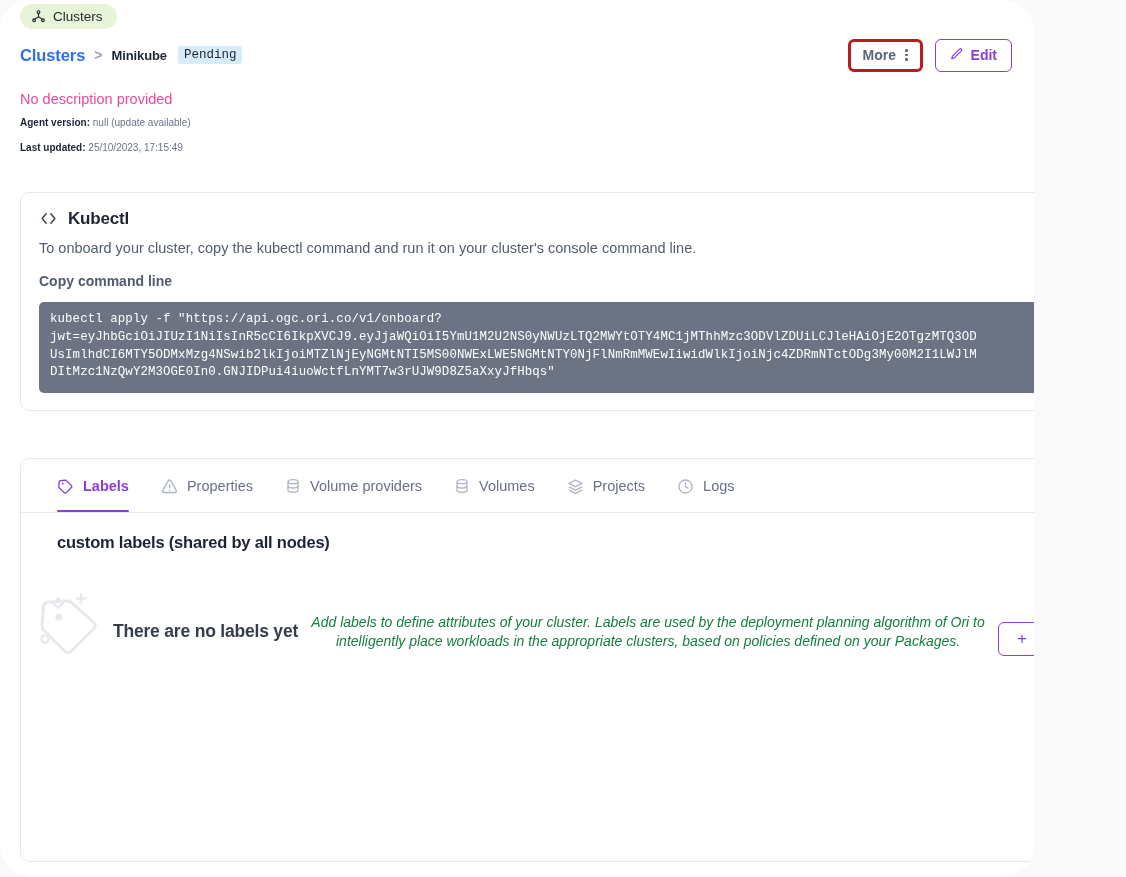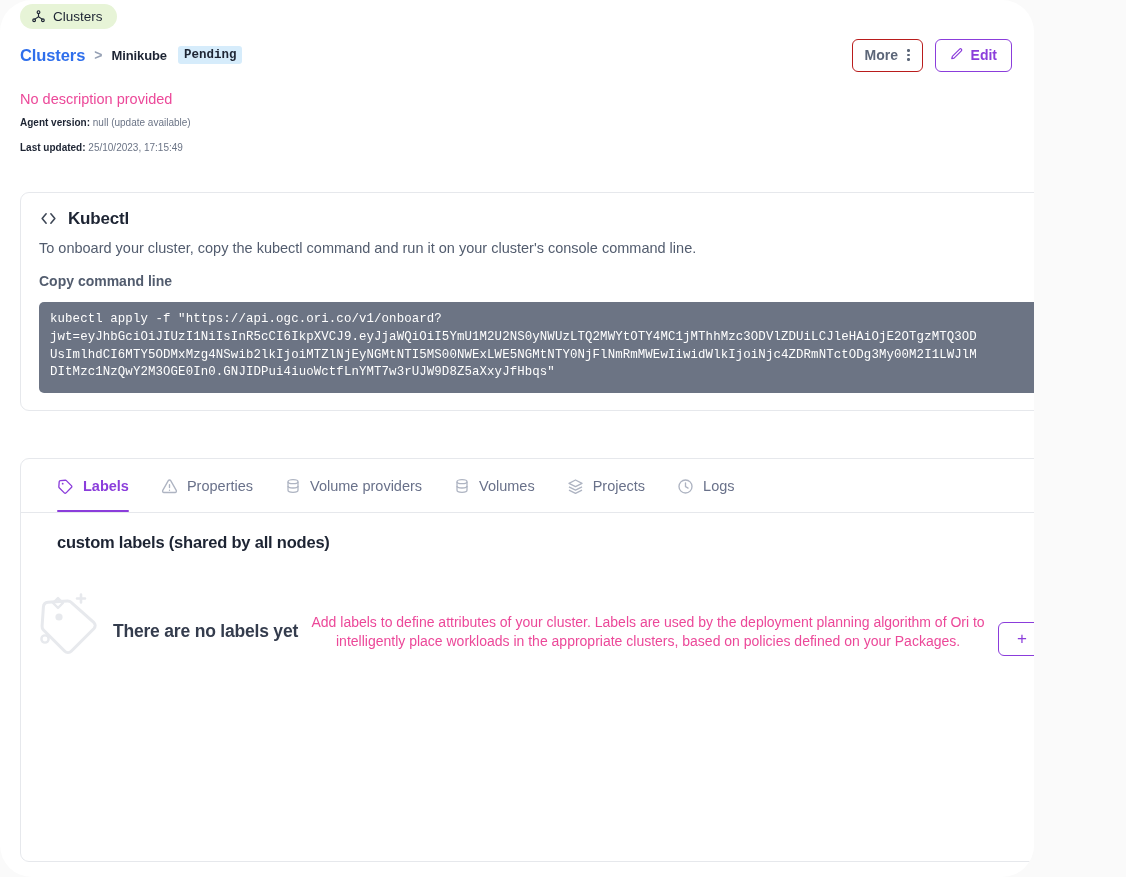--- a/index.html
+++ b/index.html
@@ -30,29 +30,29 @@
   .crumb-link {
     color: #2f6fec; font-size: 16.5px; font-weight: 700; cursor: pointer;
     letter-spacing: -0.1px;
   }
   .crumb-sep { color: #95a0b4; font-size: 14px; margin: 0 9px; font-weight:600; }
   .crumb-current { color: #1d2433; font-size: 13px; font-weight: 700; letter-spacing:-0.1px; }
   .status-badge {
     margin-left: 11px;
     background: #d6ecfb; color: #1d2433;
     font-family: "Liberation Mono", monospace;
-    font-size: 12.5px; padding: 2px 6px; border-radius: 3px; font-weight: bold;
+    font-size: 12.5px; padding: 2px 6px; border-radius: 3px;
   }
   .crumb-actions { margin-left: auto; display: flex; align-items: center; gap: 12px; }
   .btn {
     display: inline-flex; align-items: center; justify-content: center; gap: 7px;
     height: 33px; border-radius: 6px; font-size: 14px; font-weight: 700;
     cursor: pointer; background: #fff; user-select: none;
   }
-  .btn-more { border: 1px solid #b91c1c; color: #5c6678; padding: 0 12px; }
+  .btn-more { border: 3px solid #b91c1c; color: #5c6678; padding: 0 12px; }
   .btn-edit { border: 1px solid #8b3ddb; color: #8b3ddb; padding: 0 14px; }
   .dots { display:inline-flex; flex-direction:column; gap:2px; margin-left:2px;}
   .dots i { width:2.5px; height:2.5px; border-radius:50%; background:#5c6678; display:block;}
 
   
   .meta { position: absolute; left: 20px; top: 88px; }
   .meta .desc { font-size: 14.5px; color: #ec4899; line-height: 22px; }
   .meta .kv { font-size: 10px; line-height: 25px; color: #6b7486; }
   .meta .kv b { color: #1d2433; font-weight: 700; }
 
@@ -100,22 +100,22 @@
     content: ""; position: absolute; left: 0; right: 0; bottom: 0;
     height: 2.5px; background: #8b3ddb; border-radius: 2px;
   }
   .sec-head { display: flex; align-items: center; padding: 18px 16px 0 36px; }
   .sec-title { font-size: 16.5px; font-weight: 700; color: #1d2433; letter-spacing: -0.2px; }
 
   .empty { margin-top: 26px; display: flex; flex-direction: row; align-items: center; }
   .empty-icon { width: 92px; height: 92px; color: #e7e9ed; }
   .empty-title { margin-top: 10px; font-size: 17.5px; font-weight: 700; color: #343c4d; letter-spacing:-0.2px;}
   .empty-body {
-    margin-top: 11px; text-align: center; font-size: 14px; color: #ec4899;
-    line-height: 19px; max-width: 700px;
+    margin-top: 11px; text-align: center; font-size: 14px; color: #15803d;
+    line-height: 19px; max-width: 700px; font-style: italic;
   }
   .add-btn {
     margin-top: 26px;
     display: inline-flex; align-items: center; justify-content:center; gap: 7px;
     border: 1px solid #8b3ddb; color: #8b3ddb; background: #fff;
     border-radius: 6px; height: 34px; padding: 0 18px;
     font-size: 14.5px; font-weight: 700; cursor: pointer;
   }
   .plus { font-size: 17px; line-height: 0; font-weight: 400; }
 </style>

